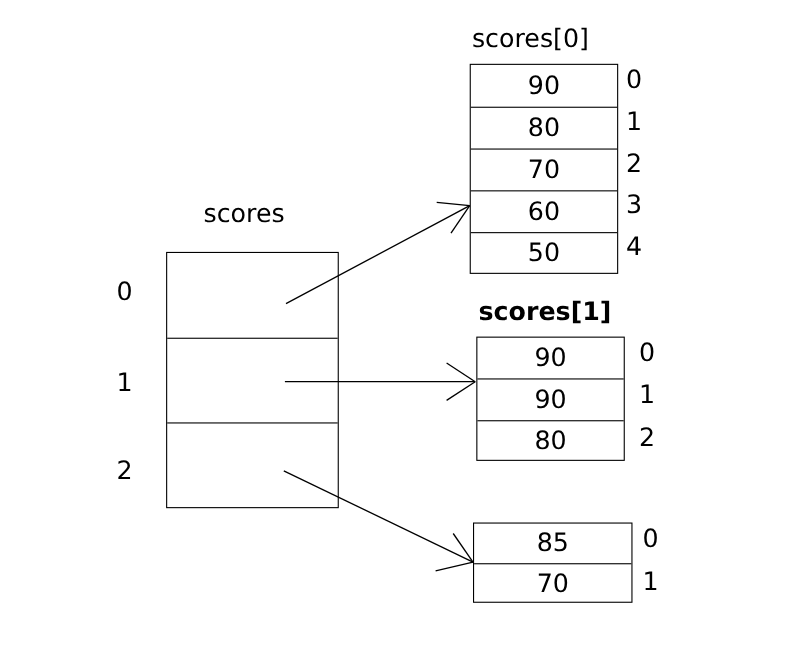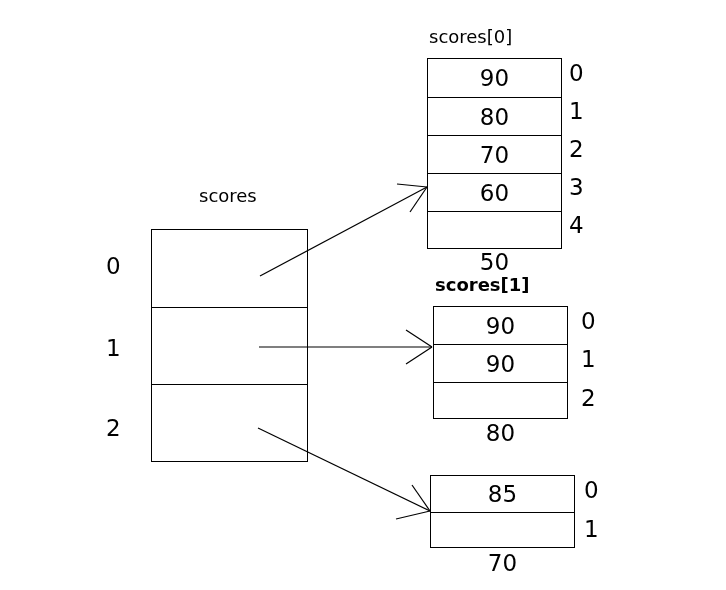--- a/index.html
+++ b/index.html
@@ -18,21 +18,21 @@
   }
   #diagram-canvas {
     position: absolute;
     left: 0;
     top: 0;
     width: 726px;
     height: 590px;
   }
   .array-title {
     position: absolute;
-    font-size: 18px;
+    font-size: 23px;
     line-height: 23px;
     color: #000000;
     white-space: nowrap;
   }
   .array-box {
     position: absolute;
     border: 1px solid #000000;
     box-sizing: border-box;
     background: transparent;
   }
@@ -42,21 +42,20 @@
     border-bottom: 1px solid #000000;
     display: flex;
     align-items: center;
     justify-content: center;
     font-size: 23px;
     color: #000000;
     text-align: right;
   }
   .array-cell:last-child {
     border-bottom: none;
-    margin-top: 32px;
   }
   .index-label {
     position: absolute;
     font-size: 23px;
     line-height: 23px;
     color: #000000;
     white-space: nowrap;
   }
   .svg-layer {
     position: absolute;
@@ -86,21 +85,21 @@
       <line x1="432" y1="347" x2="406" y2="364" stroke="#000000" stroke-width="1.2"></line>
     </g>
 
     <g>
       <line x1="258" y1="428" x2="430" y2="511" stroke="#000000" stroke-width="1.2"></line>
       <line x1="430" y1="511" x2="412" y2="485" stroke="#000000" stroke-width="1.2"></line>
       <line x1="430" y1="511" x2="396" y2="519" stroke="#000000" stroke-width="1.2"></line>
     </g>
   </svg>
 
-  <div class="array-title" style="left:185px; top:184px;margin-left:14px;">scores</div>
+  <div class="array-title" style="left:185px; top:184px;">scores</div>
 
   <div class="array-box" style="left:151px; top:229px; width:157px; height:233px;">
     <div class="array-cell" style="height:78px;">
       <span></span>
     </div>
     <div class="array-cell" style="height:77px;">
       <span></span>
     </div>
     <div class="array-cell" style="height:76px;">
       <span></span>

